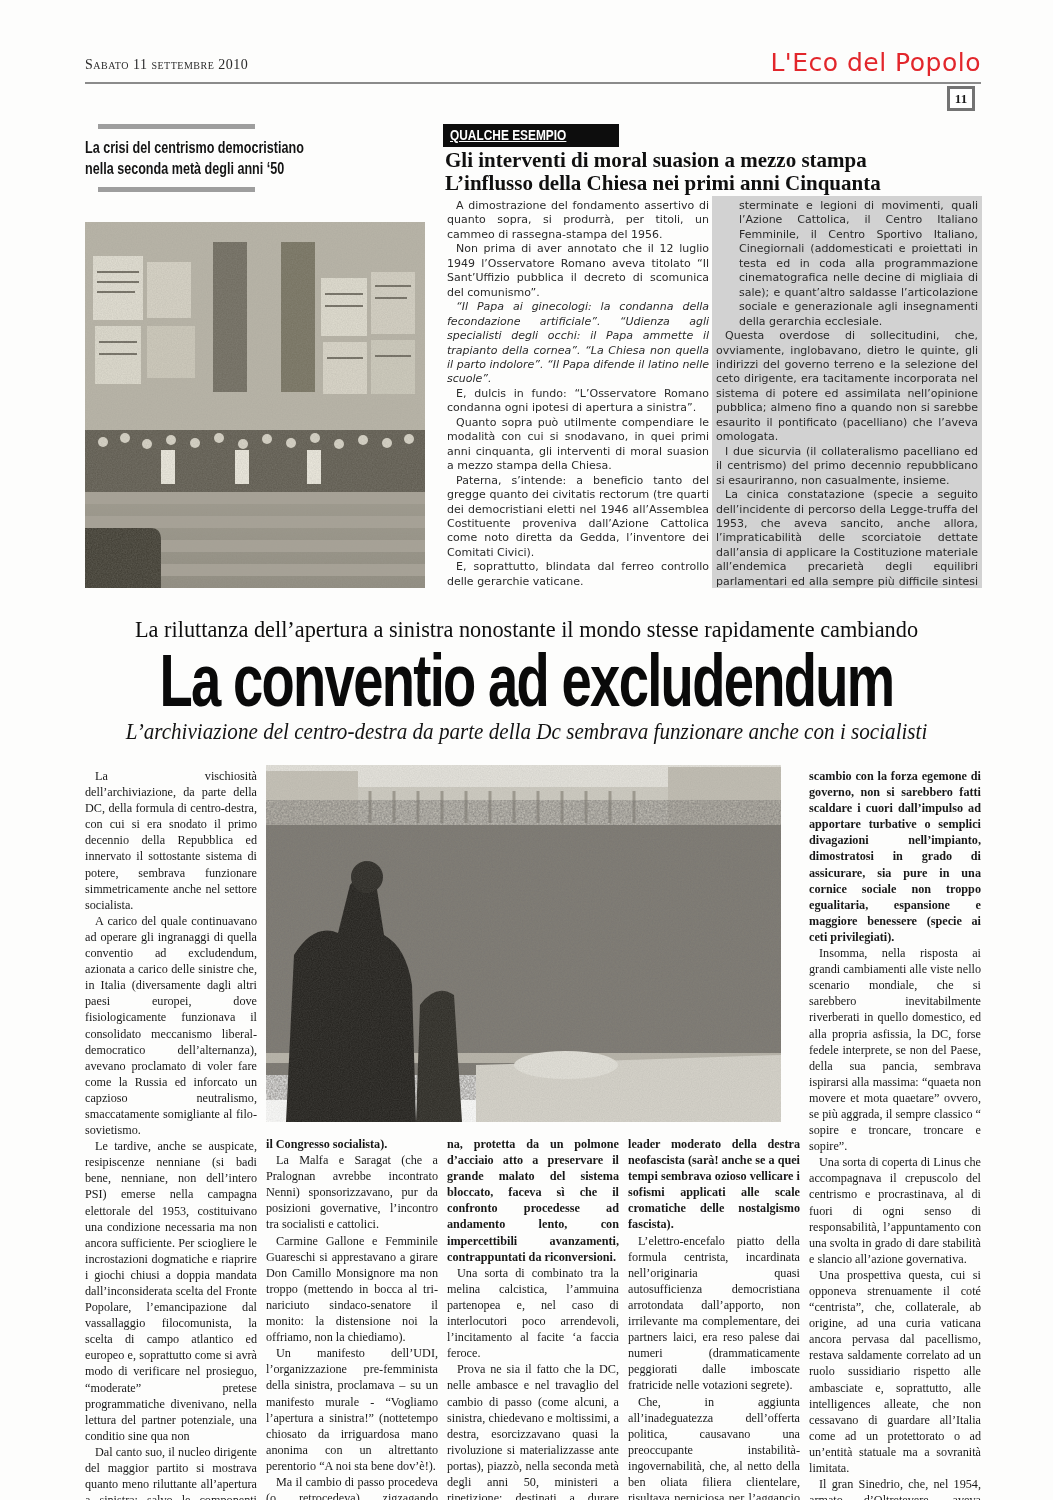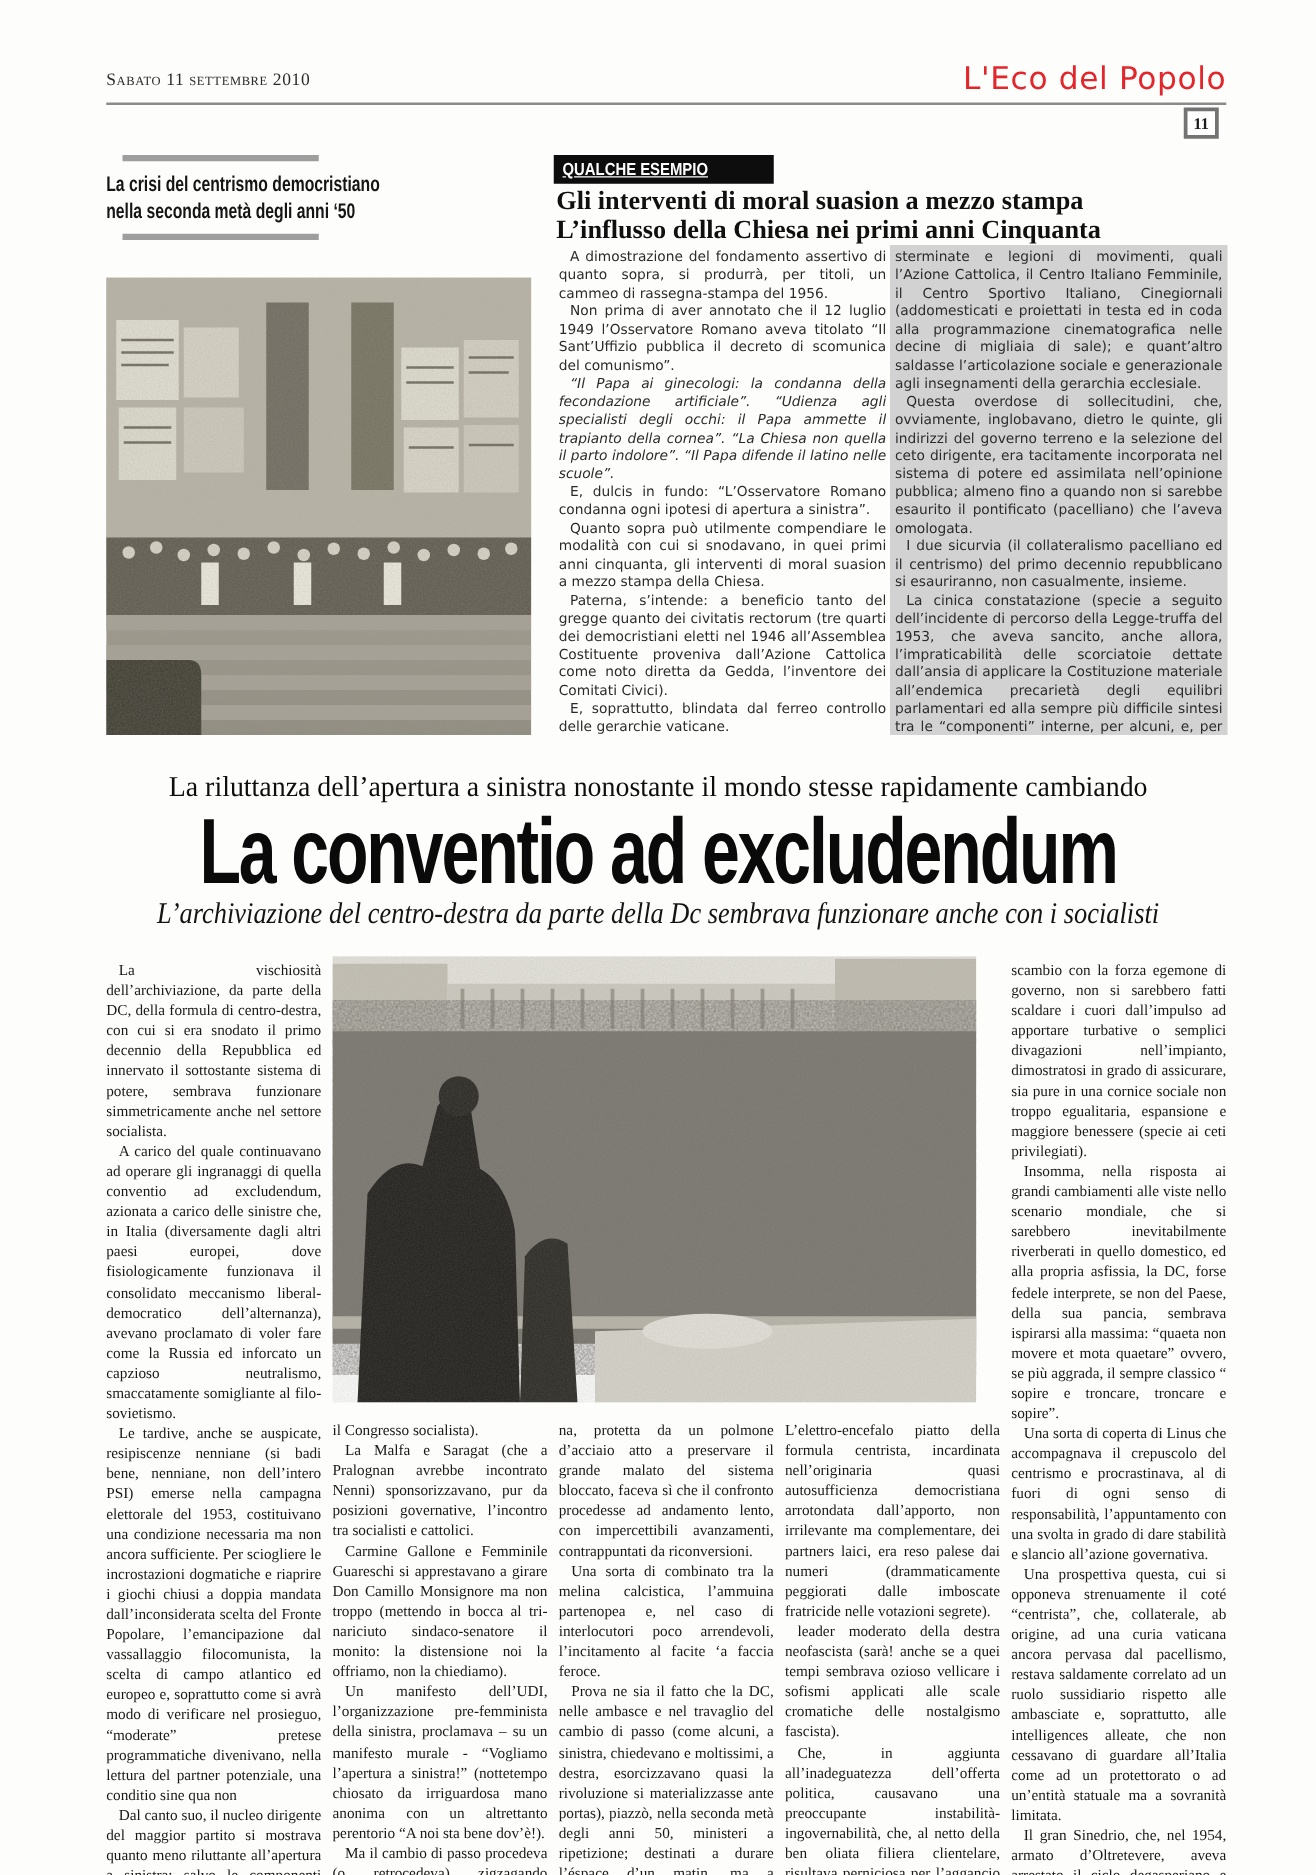--- a/index.html
+++ b/index.html
@@ -24,36 +24,36 @@
   
   .ex-label{position:absolute;left:443px;top:124px;width:176px;height:23px;background:#0d0d0d;}
   .ex-label span{display:inline-block;margin:3px 0 0 7px;font:bold 14px "Liberation Sans",sans-serif;color:#fff;
                  text-decoration:underline;transform:scaleX(.85);transform-origin:left top;white-space:nowrap;}
   .ex-headline{position:absolute;left:445px;top:149px;width:540px;margin:0;
                font:bold 21px "Liberation Serif",serif;line-height:23px;color:#101010;}
   .gray-panel{position:absolute;left:712px;top:196px;width:270px;height:392px;background:var(--panel-gray,#d2d2d2);}
   .ex-col{position:absolute;top:199px;width:262px;height:390px;overflow:hidden;
           font:11px "DejaVu Sans",sans-serif;line-height:14.45px;text-align:justify;color:#2a2a2a;}
   .ex-col p{margin:0;text-indent:9px;}
-  .ex-col.cont p:first-child{text-indent:0;}
+  .ex-col.cont p:first-child{text-indent:0;margin-left:23px;}
   .ex-col1{left:447px;}
   .ex-col2{left:716px;}
   
   .kicker{position:absolute;left:0;top:617px;width:1053px;margin:0;text-align:center;white-space:nowrap;
           font:23px "Liberation Serif",serif;color:#0e0e0e;transform:scaleX(.97);}
   .f-title{position:absolute;left:0;top:638px;width:1053px;margin:0;text-align:center;white-space:nowrap;
            font:bold 64px "Liberation Sans",sans-serif;letter-spacing:-2px;color:#0a0a0a;
            transform:scale(.85,1.16);transform-origin:center top;}
   .f-sub{position:absolute;left:0;top:718px;width:1053px;margin:0;text-align:center;white-space:nowrap;
          font:italic 24px "Liberation Serif",serif;color:#141414;transform:scaleX(.88);}
   
   .fcol{position:absolute;width:172px;overflow:hidden;font:12.2px "Liberation Serif",serif;
         line-height:16.1px;text-align:justify;color:#181818;}
   .fcol p{margin:0;text-indent:10px;}
-  .fcol.cont p:first-child{text-indent:0;}
+  .fcol.cont p:first-child{text-indent:0;font-weight:bold;}
   .c1{left:85px; top:768px;height:732px;}
   .c2{left:266px;top:1136px;height:364px;}
   .c3{left:447px;top:1136px;height:364px;}
   .c4{left:628px;top:1136px;height:364px;}
   .c5{left:809px;top:768px;height:732px;}
   .photo-center{position:absolute;left:266px;top:765px;width:515px;height:357px;margin:0;}
   figure svg{display:block;width:100%;height:100%;}
 </style>
 </head>
 <body>
@@ -224,22 +224,22 @@
       <p>Carmine Gallone e Femminile Guareschi si apprestavano a girare Don Camillo Monsignore ma non troppo (mettendo in bocca al tri-nariciuto sindaco-senatore il monito: la distensione noi la offriamo, non la chiediamo).</p>
       <p>Un manifesto dell’UDI, l’organizzazione pre-femminista della sinistra, proclamava – su un manifesto murale - “Vogliamo l’apertura a sinistra!” (nottetempo chiosato da irriguardosa mano anonima con un altrettanto perentorio “A noi sta bene dov’è!).</p>
       <p>Ma il cambio di passo procedeva (o retrocedeva) zigzagando lateralmente; alla moda delle formazioni calcistiche, che, prive di verticalità o semplicemente paghe del risultato, tendono ad addormentare il gioco.</p>
     </div>
   <div class="fcol c3 cont" lang="it">
       <p>na, protetta da un polmone d’acciaio atto a preservare il grande malato del sistema bloccato, faceva sì che il confronto procedesse ad andamento lento, con impercettibili avanzamenti, contrappuntati da riconversioni.</p>
       <p>Una sorta di combinato tra la melina calcistica, l’ammuina partenopea e, nel caso di interlocutori poco arrendevoli, l’incitamento al facite ‘a faccia feroce.</p>
       <p>Prova ne sia il fatto che la DC, nelle ambasce e nel travaglio del cambio di passo (come alcuni, a sinistra,  chiedevano e moltissimi, a destra, esorcizzavano quasi la rivoluzione si materializzasse ante portas), piazzò, nella seconda metà degli anni 50, ministeri a ripetizione; destinati a durare l’éspace d’un matin, ma a garantirne l’inamovibilità.</p>
     </div>
   <div class="fcol c4 cont" lang="it">
+      <p>leader moderato della destra neofascista (sarà! anche se a quei tempi sembrava ozioso vellicare i sofismi applicati alle scale cromatiche delle nostalgismo fascista).</p>
       <p>L’elettro-encefalo piatto della formula centrista, incardinata nell’originaria quasi autosufficienza democristiana arrotondata dall’apporto, non irrilevante ma complementare, dei partners laici, era reso palese dai numeri (drammaticamente peggiorati dalle imboscate fratricide nelle votazioni segrete).</p>
-      <p>leader moderato della destra neofascista (sarà! anche se a quei tempi sembrava ozioso vellicare i sofismi applicati alle scale cromatiche delle nostalgismo fascista).</p>
       <p>Che, in aggiunta all’inadeguatezza dell’offerta politica, causavano una preoccupante instabilità-ingovernabilità, che, al netto della ben oliata filiera clientelare, risultava perniciosa per l’aggancio dei profondi mutamenti alle viste.</p>
     </div>
   <div class="fcol c5 cont" lang="it">
       <p>scambio con la forza egemone di governo, non si sarebbero fatti scaldare i cuori dall’impulso ad apportare turbative o semplici divagazioni nell’impianto, dimostratosi in grado di assicurare, sia pure in una cornice sociale non troppo egualitaria, espansione e maggiore benessere (specie ai ceti privilegiati).</p>
       <p>Insomma, nella risposta ai grandi cambiamenti alle viste nello scenario mondiale, che si sarebbero inevitabilmente riverberati in quello domestico, ed alla propria asfissia, la DC, forse fedele interprete, se non del Paese, della sua pancia, sembrava ispirarsi alla massima: “quaeta non movere et mota quaetare”  ovvero, se più aggrada, il sempre classico “ sopire e troncare, troncare e sopire”.</p>
       <p>Una sorta di coperta di Linus che accompagnava il crepuscolo del centrismo e procrastinava, al di fuori di ogni senso di responsabilità, l’appuntamento con una svolta in grado di dare stabilità e slancio all’azione governativa.</p>
       <p>Una prospettiva questa, cui si opponeva strenuamente il coté “centrista”, che, collaterale, ab origine, ad una curia vaticana ancora pervasa dal pacellismo, restava saldamente correlato ad un ruolo sussidiario rispetto alle ambasciate e, soprattutto, alle intelligences alleate, che non cessavano di guardare all’Italia come ad un protettorato o ad un’entità statuale ma a sovranità limitata.</p>
       <p>Il gran Sinedrio, che, nel 1954, armato d’Oltretevere, aveva arrestato il ciclo degasperiano e che, per un quindicennio, aveva, salvo sporadiche parentesi contro-tendenziali, incarnato il profondo centrismo del blocco tra conservatorismo agrario-confindustriale e settori non sarebbe più stato, con l’elezione di Giovanni Gronchi alla massima magistratura della Repubblica, nella pole-position istituzionale.</p>
     </div>
 

